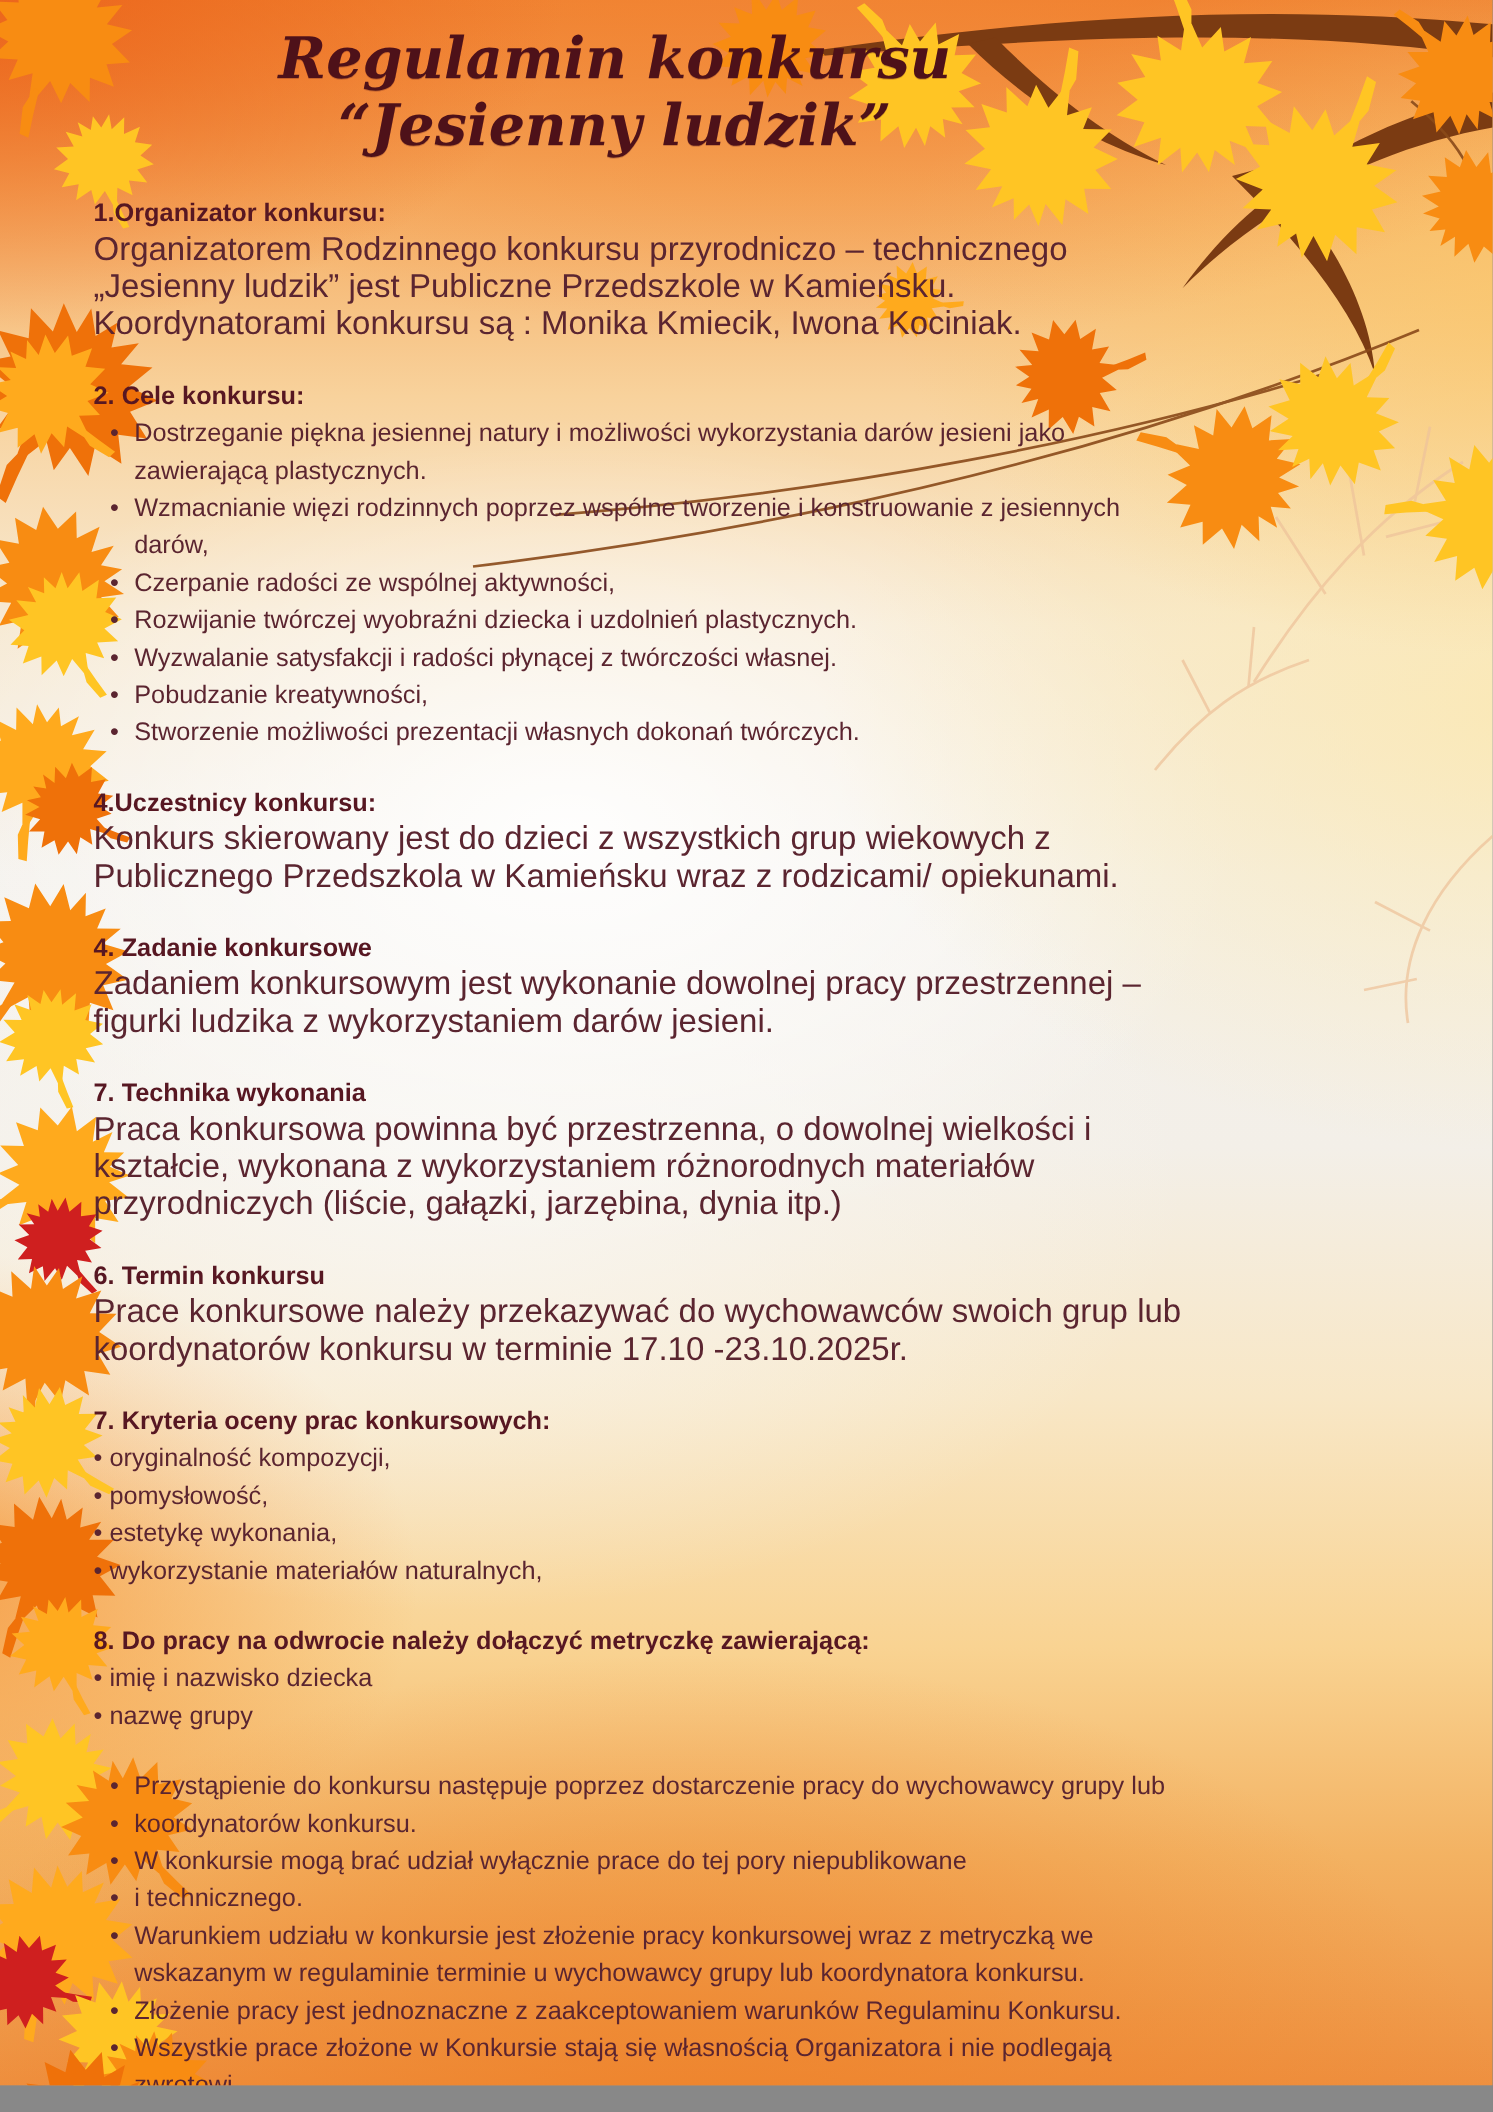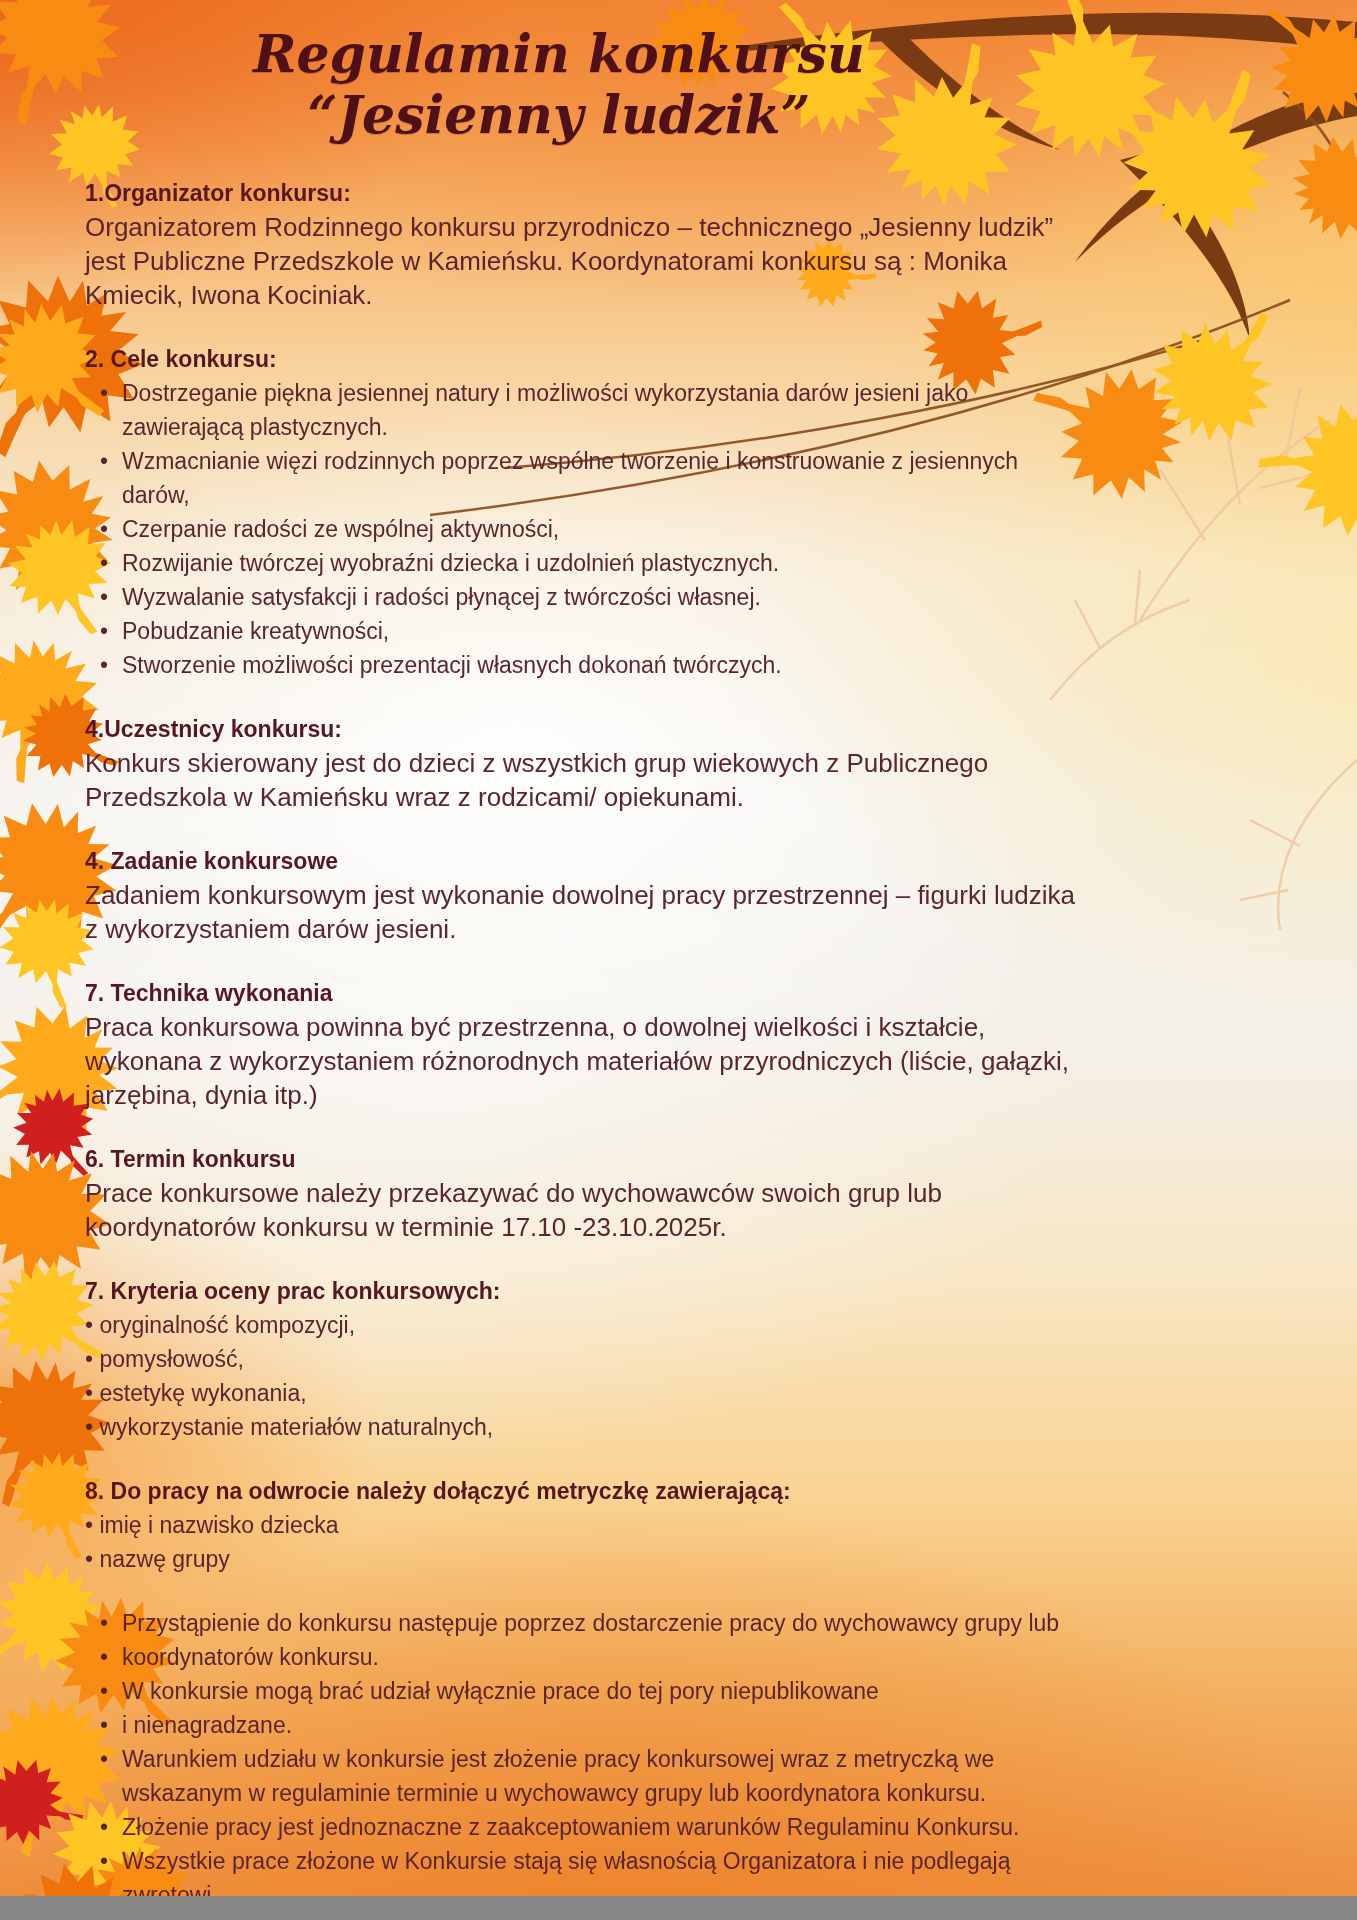--- a/index.html
+++ b/index.html
@@ -20,21 +20,21 @@
   .deco{position:absolute;inset:0;pointer-events:none;}
   .content{position:absolute;left:85px;top:24px;width:1002px;color:#5b2530;}
   .doc-title{
     width:948px;text-align:center;margin:0 0 12px 0;
     font-family:"DejaVu Serif",serif;font-style:italic;font-weight:bold;
     font-size:52px;line-height:1.17;color:#4e1119;
     text-shadow:0 1px 0 rgba(78,17,25,.25);
   }
   .section{margin-top:30px;}
   .section-heading{margin:0;font-size:23px;font-weight:bold;color:#571722;line-height:34px;}
-  .section-paragraph{margin:0;font-size:26px;line-height:34px;}
+  .section-paragraph{margin:0;font-size:30px;line-height:34px;}
   ul.section-list{margin:0;padding:0;list-style:none;font-size:23px;line-height:34px;}
   ul.list-disc li{position:relative;padding-left:37px;}
   ul.list-disc li::before{content:"\2022";position:absolute;left:15px;top:0;}
   ul.list-inline li::before{content:"\2022\00a0";}
 </style>
 </head>
 <body>
 
 <div class="page">
 
@@ -178,21 +178,21 @@
             <li>nazwę grupy</li>
           </ul>
     </section>
 
     <section class="section">
 
       <ul class="section-list list-disc">
             <li>Przystąpienie do konkursu następuje poprzez dostarczenie pracy do wychowawcy grupy lub</li>
             <li>koordynatorów konkursu.</li>
             <li>W konkursie mogą brać udział wyłącznie prace do tej pory niepublikowane</li>
-            <li>i nienagradzane.</li>
+            <li>i technicznego.</li>
             <li>Warunkiem udziału w konkursie jest złożenie pracy konkursowej wraz z metryczką we wskazanym w regulaminie terminie u wychowawcy grupy lub koordynatora konkursu.</li>
             <li>Złożenie pracy jest jednoznaczne z zaakceptowaniem warunków Regulaminu Konkursu.</li>
             <li>Wszystkie prace złożone w Konkursie stają się własnością Organizatora i nie podlegają zwrotowi</li>
           </ul>
     </section>
   </div>
   </div>
 
 </div>
 

